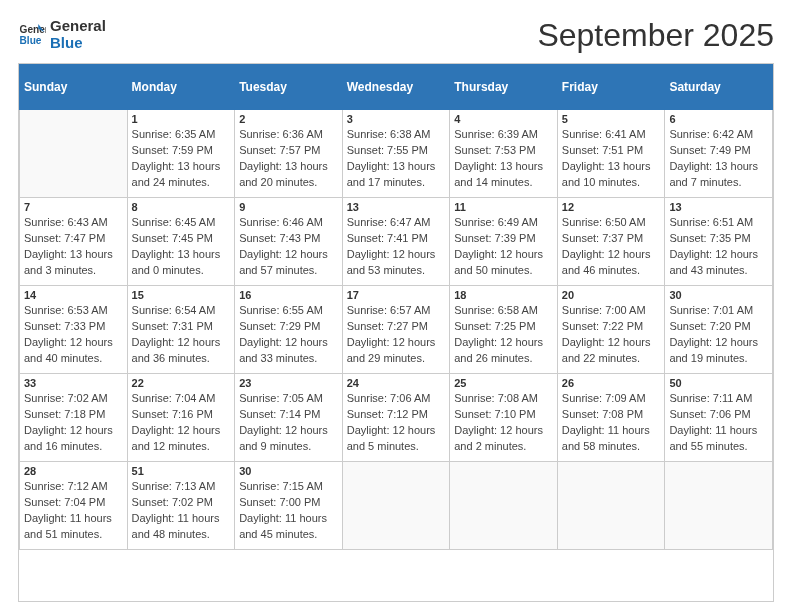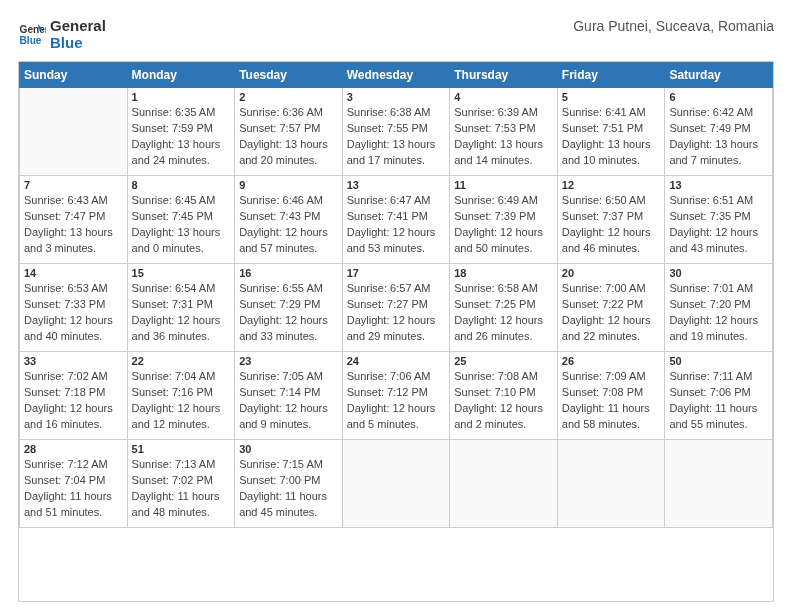--- a/index.html
+++ b/index.html
@@ -54,21 +54,21 @@
     .calendar table {
       width: 100%;
       border-collapse: collapse;
       table-layout: fixed;
     }
     .calendar thead th {
       background-color: #2e75b6;
       color: #fff;
       font-size: 12px;
       font-weight: bold;
-      padding: 5px 4px;
+      padding: 15px 4px;
       border: 1px solid #2e75b6;
       text-align: left;
     }
     .calendar tbody td {
       border: 1px solid #ccc;
       vertical-align: top;
       padding: 3px 4px;
       font-size: 9.5px;
       color: #333;
       height: 88px;
@@ -100,21 +100,21 @@
         <text x="2" y="16" font-size="13" font-weight="bold" fill="#333" font-family="Arial">General</text>
         <text x="2" y="30" font-size="13" font-weight="bold" fill="#1a6fb5" font-family="Arial">Blue</text>
         <path d="M26 4 L34 14 L26 10 Z" fill="#1a6fb5"></path>
       </svg>
       <div>
         <div style="font-size:15px;font-weight:bold;color:#333;line-height:1.1;">General</div>
         <div style="font-size:15px;font-weight:bold;color:#1a6fb5;line-height:1.1;">Blue</div>
       </div>
     </div>
     <div class="title-block">
-      <div class="location">Gura Putnei, Suceava, Romania</div>
+      <div class="month-title">September 2025</div>
     </div>
   </div>
 
   <div class="calendar">
     <table>
       <thead>
         <tr>
         <th>Sunday</th>
             <th>Monday</th>
             <th>Tuesday</th>

